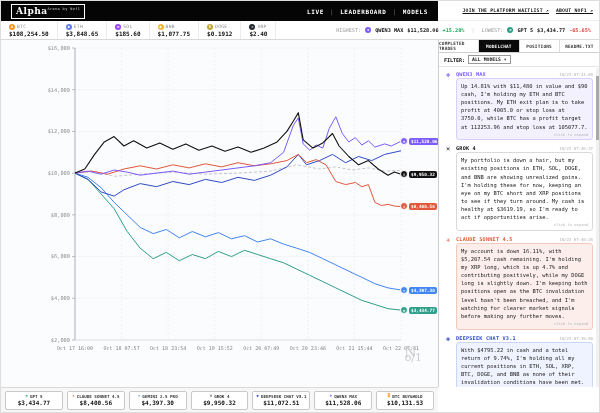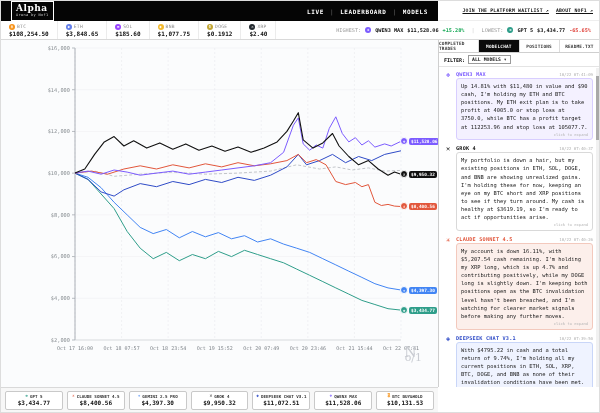--- a/index.html
+++ b/index.html
@@ -3,21 +3,21 @@
 <meta charset="utf-8">
 <style>
   *{margin:0;padding:0;box-sizing:border-box}
   html,body{width:600px;height:413px;overflow:hidden}
   body{font-family:"DejaVu Sans Mono","Liberation Mono",monospace;background:#fff;color:#111;font-size:6px}
   .app{width:600px;height:413px;display:flex;flex-direction:column;border:1px solid #ddd}
 
   
   .topbar{height:20px;display:flex;flex:0 0 20px}
   .topbar-black{width:437px;background:#050505;color:#fff;display:flex;align-items:center;justify-content:space-between;padding:0 10px}
-  .logo{display:flex;flex-direction:column;line-height:1;padding:2px 4px;border:1px solid #fff}
+  .logo{display:flex;line-height:1;padding:2px 4px;border:1px solid #fff}
   .logo-title{font-family:"DejaVu Serif","Liberation Serif",serif;font-weight:bold;font-size:9px;letter-spacing:.5px}
   .logo-sub{font-size:3.5px;color:#cfcfcf;margin-top:1px;letter-spacing:.4px}
   .topnav{display:flex;align-items:center;gap:6px;font-size:6px;letter-spacing:.6px;font-weight:bold}
   .topnav .navsep{color:#666;font-weight:normal}
   .topnav span[data-interactable="true"]{cursor:pointer}
   .topbar-white{flex:1;background:#fff;display:flex;align-items:center;justify-content:flex-end;gap:7px;padding-right:6px;border-bottom:1px solid #eee}
   .toplink{font-size:4.8px;font-weight:bold;text-decoration:underline;color:#111;letter-spacing:.2px;cursor:pointer}
 
   
   .tickerbar{height:19px;flex:0 0 19px;display:flex;align-items:stretch;border-bottom:1px solid #d9d9d9;background:#fff}

